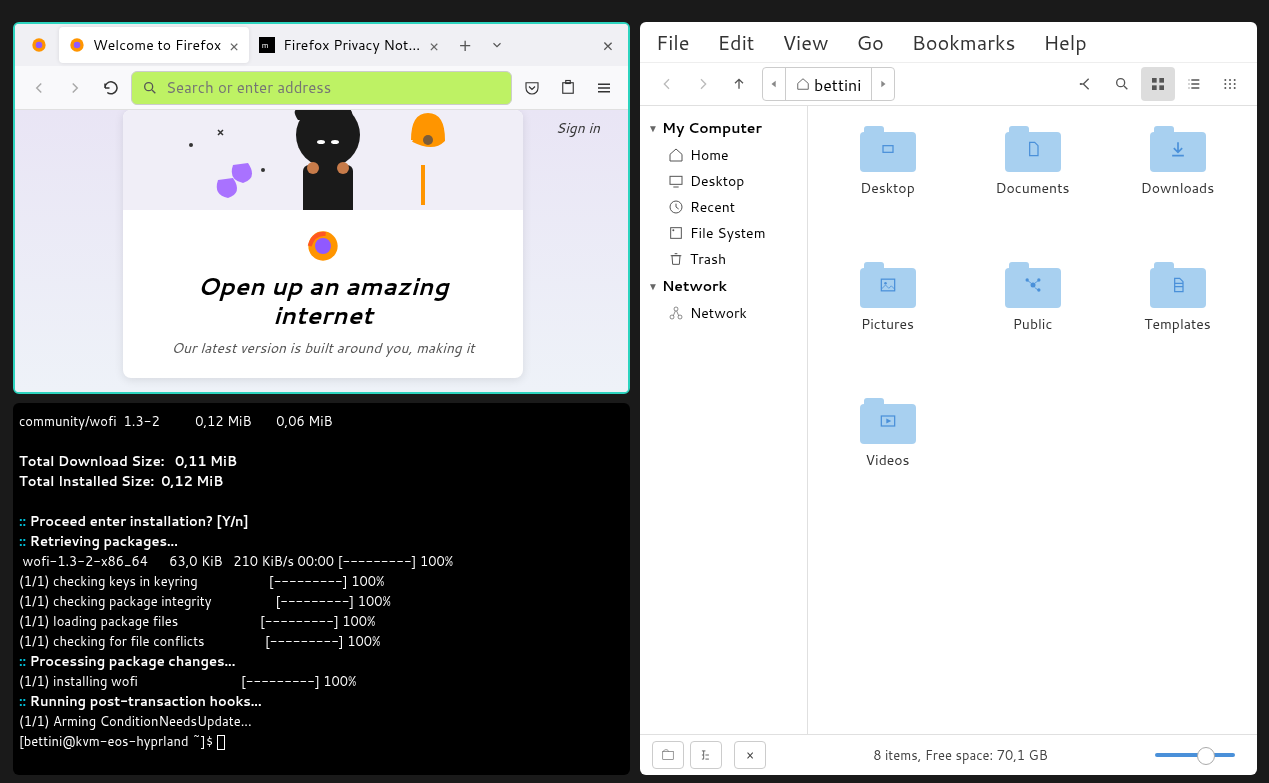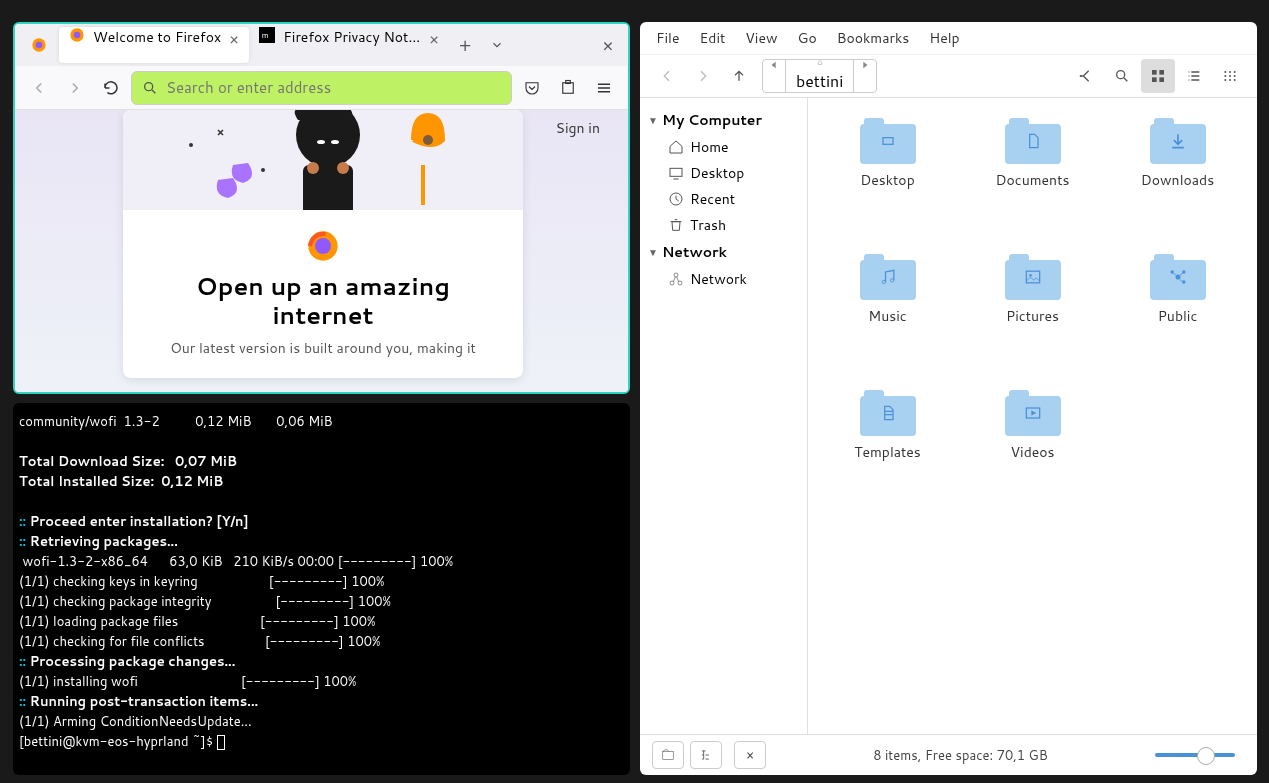--- a/index.html
+++ b/index.html
@@ -5,32 +5,32 @@
 * { margin: 0; padding: 0; box-sizing: border-box; font-family: "Cantarell", "Segoe UI", sans-serif; }
 body { background: #1a1a1a; width: 1269px; height: 783px; overflow: hidden; position: relative; }
 
 
 .firefox {
   position: absolute; left: 13px; top: 22px; width: 617px; height: 372px;
   background: #f9f9fb; border: 2px solid #2dd4bf; border-radius: 6px; overflow: hidden;
 }
 .ff-tabbar { display: flex; align-items: center; height: 42px; background: #f0f0f4; padding: 0 4px; }
 .ff-tab-pin { width: 36px; height: 36px; display: flex; align-items: center; justify-content: center; margin:0 2px; }
-.ff-tab { display: flex; height: 36px; padding: 0 10px; border-radius: 4px; font-size: 14px; gap: 8px; max-width: 200px; }
+.ff-tab { display: flex; align-items: center; height: 36px; padding: 0 10px; border-radius: 4px; font-size: 14px; gap: 8px; max-width: 200px; }
 .ff-tab.active { background: #fff; box-shadow: 0 0 4px rgba(0,0,0,0.1); }
 .ff-tab-close { color: #666; font-size: 16px; cursor: pointer; }
 .ff-tab-title { white-space: nowrap; overflow: hidden; text-overflow: ellipsis; flex: 1; }
 .ff-spacer { flex: 1; }
 .ff-tabbtn { width: 32px; height: 32px; display: flex; align-items: center; justify-content: center; color: #555; font-size: 18px; }
 .ff-toolbar { display: flex; align-items: center; height: 44px; padding: 0 8px; gap: 4px; background: #f9f9fb; border-bottom: 1px solid #e0e0e0; }
 .ff-navbtn { width: 32px; height: 32px; display: flex; align-items: center; justify-content: center; color: #888; border-radius: 4px; }
 .ff-navbtn.enabled { color: #333; }
 .ff-urlbar { flex: 1; display: flex; align-items: center; height: 34px; background: #bef264; border: 1px solid #ccc; border-radius: 6px; padding: 0 10px; gap: 8px; }
 .ff-urlbar input { border: none; outline: none; flex: 1; font-size: 15px; background: transparent; }
-.ff-content { position: relative; height: calc(100% - 86px); background: linear-gradient(180deg,#e9e5f5,#eef2f8); overflow: hidden; padding-top: 0; }
+.ff-content { position: relative; height: calc(100% - 86px); background: linear-gradient(180deg,#e9e5f5,#eef2f8); overflow: hidden; padding-top: 0; font-style: italic; }
 .ff-signin { position: absolute; right: 28px; top: 8px; font-size: 14px; color:#333; }
 .ff-card { position: absolute; left: 108px; top: 0; width: 400px; background: #fff; border-radius: 8px; box-shadow: 0 2px 10px rgba(0,0,0,0.1); overflow: hidden; text-align: center; padding-bottom: 20px; }
 .ff-hero { height: 100px; background: #f0eef7; position: relative; overflow: hidden; }
 .ff-card-logo { width: 32px; height: 32px; margin: 20px auto 10px; }
 .ff-card h1 { font-size: 24px; font-weight: 700; padding: 0 30px; line-height: 1.2; }
 .ff-card p { font-size: 14px; color: #555; margin-top: 8px; padding: 0 30px; }
 
 
 .terminal {
   position: absolute; left: 13px; top: 403px; width: 617px; height: 372px;
@@ -39,27 +39,27 @@
 }
 .t-cyan { color: #00bcd4; font-weight: bold; }
 .t-bold { font-weight: bold; }
 .t-cursor { display:inline-block; width:8px; height:15px; border:1px solid #fff; vertical-align:middle; }
 
 
 .fm {
   position: absolute; left: 640px; top: 22px; width: 617px; height: 753px;
   background: #fff; border-radius: 6px; overflow: hidden; display: flex; flex-direction: column;
 }
-.fm-menu { display: flex; gap: 20px; padding: 6px 16px; font-size: 14px; color: #333; border-bottom: 1px solid #eee; }
+.fm-menu { display: flex; gap: 28px; padding: 6px 16px; font-size: 20px; color: #333; border-bottom: 1px solid #eee; }
 .fm-toolbar { display: flex; align-items: center; padding: 4px 10px; gap: 2px; border-bottom: 1px solid #e0e0e0; }
 .fm-tbtn { width: 34px; height: 34px; display: flex; align-items: center; justify-content: center; border-radius: 4px; color: #555; }
 .fm-tbtn.disabled { color: #bbb; }
 .fm-tbtn.active { background: #ddd; }
 .fm-path { display: flex; align-items: center; border: 1px solid #ccc; border-radius: 4px; overflow: hidden; height: 34px; margin-left: 4px; }
-.fm-path-seg { display: flex; align-items: center; padding: 0 10px; border-right: 1px solid #ccc; height: 100%; gap: 4px; flex-direction: column; }
+.fm-path-seg { display: flex; align-items: center; padding: 0 10px; border-right: 1px solid #ccc; height: 100%; gap: 4px; }
 .fm-body { flex: 1; display: flex; overflow: hidden; }
 .fm-side { width: 168px; border-right: 1px solid #e0e0e0; padding: 8px 0; font-size: 14px; overflow-y: auto; }
 .fm-side-h { display: flex; align-items: center; padding: 4px 8px; font-weight: 600; gap: 4px; }
 .fm-side-item { display: flex; align-items: center; padding: 3px 8px 3px 28px; gap: 6px; }
 .fm-side-item.u span { }
 .fm-main { flex: 1; padding: 20px 10px; display: grid; grid-template-columns: repeat(3, 1fr); grid-auto-rows: 130px; gap: 6px; align-content: start; }
 .fm-folder { display: flex; flex-direction: column; align-items: center; gap: 6px; }
 .fm-folder-icon { width: 56px; height: 46px; position: relative; }
 .fm-folder-icon .tab { position:absolute; top:0; left:4px; width:20px; height:10px; background:#a8d0f0; border-radius:3px 3px 0 0; }
 .fm-folder-icon .body { position:absolute; top:6px; left:0; width:56px; height:40px; background:#a8d0f0; border-radius:4px; }
@@ -181,33 +181,33 @@
       </div>
       <h1>Open up an amazing internet</h1>
       <p>Our latest version is built around you, making it</p>
     </div>
   </div>
 </div>
 
 <div class="terminal">
 <pre id="term-pre"><span class="">community/wofi  1.3-2          0,12 MiB       0,06 MiB</span>
 <span class=""></span>
-<span class="t-bold">Total Download Size:   0,07 MiB</span>
+<span class="t-bold">Total Download Size:   0,11 MiB</span>
 <span class="t-bold">Total Installed Size:  0,12 MiB</span>
 <span class=""></span>
 <span class="t-cyan">:: </span><span class="t-bold">Proceed enter installation? [Y/n]</span>
 <span class="t-cyan">:: </span><span class="t-bold">Retrieving packages...</span>
  wofi-1.3-2-x86_64      63,0 KiB   210 KiB/s 00:00 [---------] 100%
 (1/1) checking keys in keyring                    [---------] 100%
 (1/1) checking package integrity                  [---------] 100%
 (1/1) loading package files                       [---------] 100%
 (1/1) checking for file conflicts                 [---------] 100%
 <span class="t-cyan">:: </span><span class="t-bold">Processing package changes...</span>
 (1/1) installing wofi                             [---------] 100%
-<span class="t-cyan">:: </span><span class="t-bold">Running post-transaction items...</span>
+<span class="t-cyan">:: </span><span class="t-bold">Running post-transaction hooks...</span>
 (1/1) Arming ConditionNeedsUpdate...
 [bettini@kvm-eos-hyprland ~]$ <span class="t-cursor"></span></pre>
 </div>
 
 <div class="fm">
   <div class="fm-menu">
     <span>File</span>
     <span>Edit</span>
     <span>View</span>
     <span>Go</span>
@@ -308,20 +308,27 @@
             </svg>
             <span>Desktop</span>
           </div>
           <div class="fm-side-item">
             <svg class="ico" viewBox="0 0 24 24">
               <circle cx="12" cy="12" r="9" stroke="#555" stroke-width="1.5" fill="none"></circle>
               <path d="M12 7v5l4 3" stroke="#555" stroke-width="1.5" fill="none"></path>
             </svg>
             <span>Recent</span>
           </div>
+          <div class="fm-side-item u">
+            <svg class="ico" viewBox="0 0 24 24">
+              <rect x="4" y="4" width="16" height="16" stroke="#555" stroke-width="1.5" fill="none"></rect>
+              <circle cx="8" cy="8" r="1.5" fill="#555"></circle>
+            </svg>
+            <span>File System</span>
+          </div>
           <div class="fm-side-item">
             <svg class="ico" viewBox="0 0 24 24">
               <path d="M6 7h12l-1 13H7z M4 7h16 M10 4h4" stroke="#555" stroke-width="1.5" fill="none"></path>
             </svg>
             <span>Trash</span>
           </div>
         </div>
       <div class="fm-side-h">
           <span class="tri">▼</span>
           <span>Network</span>
@@ -361,32 +368,20 @@
         </div>
         <div class="fm-folder">
           <div class="fm-folder-icon">
             <div class="tab"></div>
             <div class="body"></div>
             <div class="badge"><svg width="20" height="20" viewBox="0 0 24 24">
                 <path d="M12 4v12m-5-5l5 5 5-5M5 20h14" stroke="currentColor" stroke-width="2" fill="none"></path>
               </svg></div>
           </div>
           <div class="fm-folder-label">Downloads</div>
-        </div>
-        <div class="fm-folder">
-          <div class="fm-folder-icon">
-            <div class="tab"></div>
-            <div class="body"></div>
-            <div class="badge"><svg width="20" height="20" viewBox="0 0 24 24">
-                <path d="M9 18V6l10-2v12" stroke="currentColor" stroke-width="1.5" fill="none"></path>
-                <circle cx="7" cy="18" r="2" stroke="currentColor" fill="none"></circle>
-                <circle cx="17" cy="16" r="2" stroke="currentColor" fill="none"></circle>
-              </svg></div>
-          </div>
-          <div class="fm-folder-label">Music</div>
         </div>
         <div class="fm-folder">
           <div class="fm-folder-icon">
             <div class="tab"></div>
             <div class="body"></div>
             <div class="badge"><svg width="20" height="20" viewBox="0 0 24 24">
                 <rect x="4" y="5" width="16" height="14" stroke="currentColor" stroke-width="1.5" fill="none"></rect>
                 <circle cx="9" cy="10" r="1.5" fill="currentColor"></circle>
                 <path d="M4 17l5-5 4 4 3-3 4 4" stroke="currentColor" fill="none"></path>
               </svg></div>

